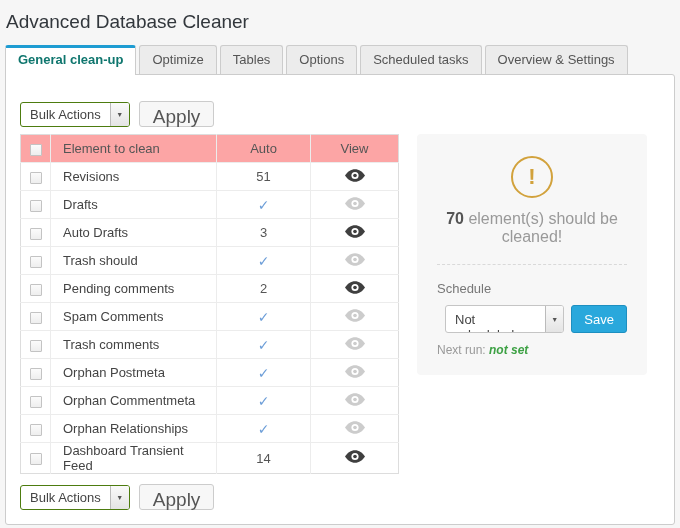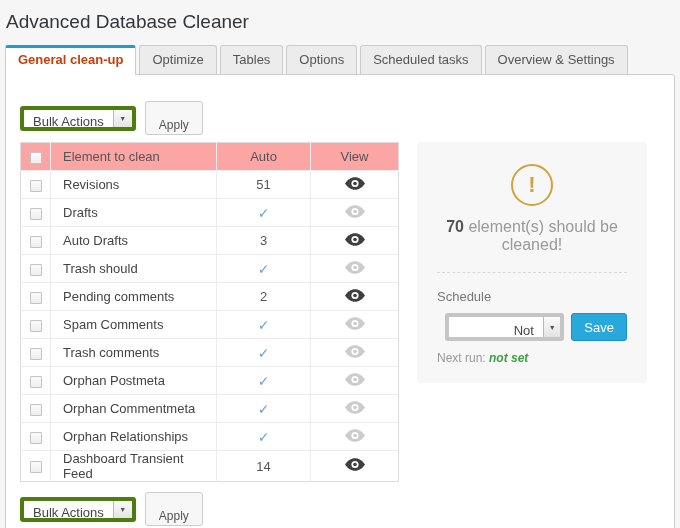--- a/index.html
+++ b/index.html
@@ -39,21 +39,21 @@
     margin-right: 3px;
     cursor: pointer;
     white-space: nowrap;
   }
   .tab.active {
     background: #fff;
     border-top: 3px solid #1e9cd2;
     padding-top: 4px;
     padding-bottom: 8px;
     margin-bottom: -1px;
-    color: #c2410c;
+    color: #0f766e;
     font-weight: 700;
   }
 
   
   .panel {
     background: #fff;
     border: 1px solid #ccc;
     border-radius: 0 3px 3px 3px;
     margin: 0 5px;
     min-height: 447px;
@@ -61,43 +61,42 @@
   }
 
   
   .bulk-bar { display: flex; align-items: center; margin-bottom: 7px; }
   .bulk-bar.bottom { margin-top: 10px; margin-bottom: 0; }
   .select-box {
     display: inline-flex;
     align-items: stretch;
     height: 25px;
     background: #fff;
-    border: 4px solid #4d7c0f;
+    border: 1px solid #4d7c0f;
     border-radius: 3px;
     overflow: hidden;
     cursor: pointer;
-    text-align: right;
   }
   .select-label { padding: 4px 9px 0 9px; color: #444; }
   .select-arrow {
     width: 19px;
     border-left: 1px solid #bbb;
     background: linear-gradient(#fafafa, #e4e4e4);
     display: flex; align-items: center; justify-content: center;
     font-size: 7px; color: #555;
   }
   .btn-secondary {
     height: 26px;
     margin-left: 9px;
-    padding: 16px 13px;
+    padding: 4px 13px;
     background: #f7f7f7;
     border: 1px solid #ccc;
     border-radius: 3px;
     color: #555;
-    font-size: 12px;
+    font-size: 19px;
     font-family: inherit;
     cursor: pointer;
   }
 
   
   .columns { display: flex; align-items: flex-start; }
 
   
   table.cleanup {
     border-collapse: collapse;

